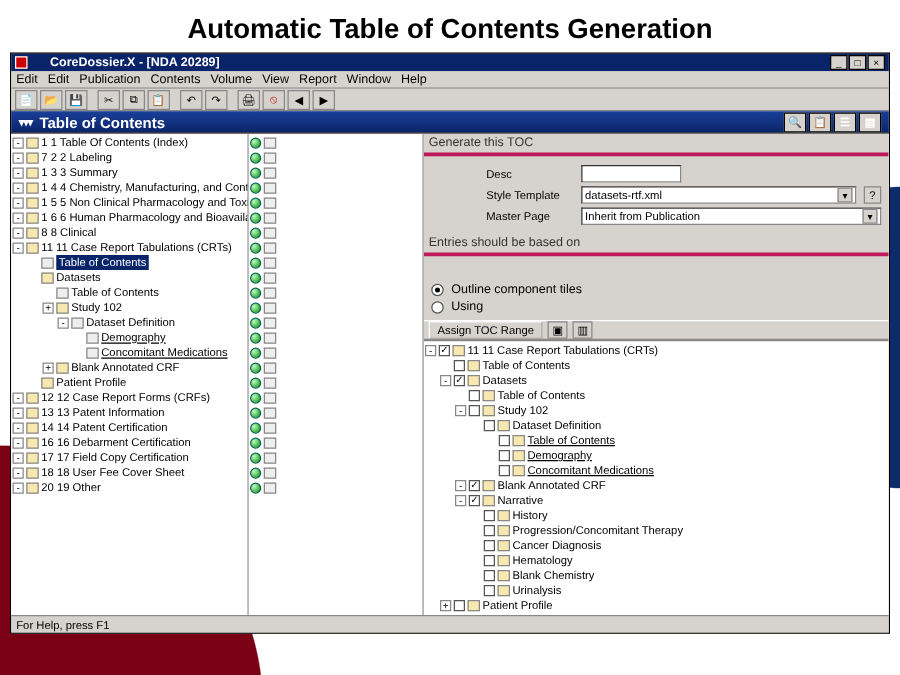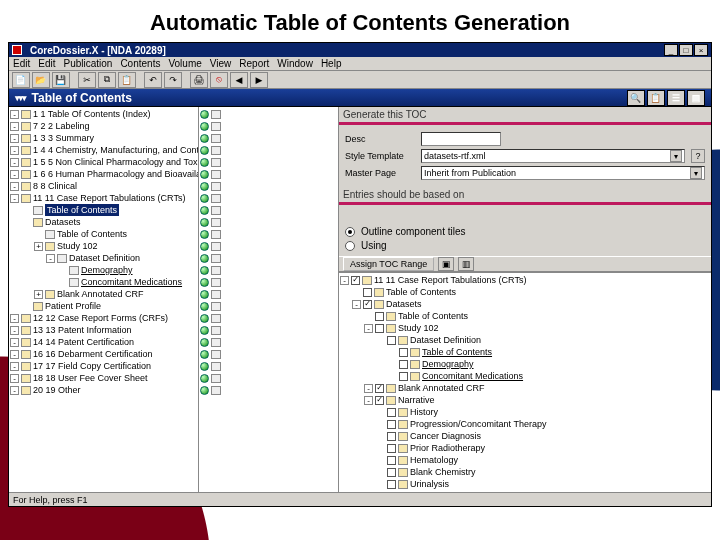--- a/index.html
+++ b/index.html
@@ -4,21 +4,21 @@
 <style>
   * { box-sizing: border-box; margin: 0; padding: 0; font-family: "MS Sans Serif", Tahoma, sans-serif; }
   body { width: 720px; height: 540px; background: #fff; overflow: hidden; position: relative; }
   .slide-bg { position: absolute; inset: 0; background:
     radial-gradient(circle at 0 105%, #7a0016 0 210px, transparent 211px),
     radial-gradient(circle at 100% 50%, #0b2b6b 0 120px, transparent 121px),
     #fff; z-index: 0; }
   .slide-title { position: relative; z-index: 2; font: bold 22px Arial; color: #000; text-align: center; padding: 10px 0 6px; }
   .app { position: relative; z-index: 2; margin: 0 8px 8px; width: 704px; height: 465px; background: #d6d3ce; border: 1px solid #000; display: flex; flex-direction: column; font-size: 10px; color: #000; }
   .titlebar { background: linear-gradient(#0a246a,#0a246a); color: #fff; height: 14px; display: flex; align-items: center; padding: 0 3px; justify-content: space-between; }
-  .titlebar-left { display: flex; align-items: center; gap: 8px; }
+  .titlebar-left { display: flex; align-items: center; gap: 18px; }
   .tb-icon { width: 10px; height: 10px; background: #c00; border: 1px solid #fff; }
   .tb-text { font-size: 10px; font-weight: bold; }
   .tb-btns { display: flex; gap: 1px; }
   .tb-btn { width: 14px; height: 12px; background: #d6d3ce; border: 1px solid #000; font-size: 8px; display: flex; align-items: center; justify-content: center; color:#000; }
   .menubar { height: 14px; background: #d6d3ce; display: flex; align-items: center; gap: 8px; padding: 0 4px; font-size: 10px; border-bottom: 1px solid #888; }
   .toolbar { height: 18px; background: #d6d3ce; display: flex; align-items: center; gap: 2px; padding: 0 3px; border-bottom: 1px solid #888; }
   .tbtn { width: 18px; height: 16px; background: #d6d3ce; border: 1px solid #888; display: flex; align-items: center; justify-content: center; font-size: 9px; }
   .sep { width: 4px; }
   .subtitle-bar { height: 18px; background: linear-gradient(#1a3f99,#0a246a); color: #fff; display: flex; align-items: center; padding: 0 6px; font-weight: bold; font-size: 12px; gap: 6px; border-bottom: 1px solid #000; }
   .subtitle-arrows { font-size: 9px; letter-spacing: -1px; }
@@ -38,21 +38,21 @@
   .indent1 { padding-left: 12px; }
   .indent2 { padding-left: 24px; }
   .indent3 { padding-left: 36px; }
   .indent4 { padding-left: 48px; text-decoration: underline; }
   .mid-list { padding: 1px; font-size: 9px; }
   .mid-row { display:flex; align-items:center; height:12px; gap:2px; }
   .green-ball { width:9px; height:9px; border-radius:50%; background: radial-gradient(circle at 30% 30%, #bfffbf, #0a8a0a); border:1px solid #065; flex:none; }
   .right-section { padding: 4px 6px; font-size: 10px; }
   .section-head { border-bottom: 3px solid #be185d; padding: 2px 4px; background: #d6d3ce; font-size: 10px; color:#333; }
   .form-row { display: flex; align-items: center; gap: 6px; margin: 3px 0; }
-  .form-row label { width: 70px; font-size: 9px; }
+  .form-row label { width: 70px; font-size: 9px; margin-left: 44px; }
   .txt { height: 14px; background: #fff; border: 1px inset #888; padding: 0 2px; font-size: 9px; }
   .combo { flex:1; height: 14px; background:#fff; border:1px inset #888; display:flex; align-items:center; padding:0 2px; font-size:9px; justify-content:space-between; }
   .combo .cd { width:12px; height:12px; background:#d6d3ce; border:1px solid #888; display:flex; align-items:center; justify-content:center; font-size:8px; }
   .radio { width:10px; height:10px; border:1px solid #555; border-radius:50%; background:#fff; display:inline-flex; align-items:center; justify-content:center; flex:none; }
   .radio.checked::after { content:""; width:4px; height:4px; background:#000; border-radius:50%; }
   .sub-bar { height:16px; background:#d6d3ce; border-top:1px solid #fff; border-bottom:1px solid #888; display:flex; align-items:center; padding:0 4px; gap:4px; }
   .sub-bar .btn-raised { height:14px; padding: 0 6px; background:#d6d3ce; border:1px outset #fff; font-size:9px; display:flex; align-items:center; }
   .right-tree-wrap { flex:1; background:#fff; overflow:hidden; border-top:1px solid #888; }
   .statusbar { height: 14px; background: #d6d3ce; border-top: 1px solid #888; display:flex; align-items:center; padding:0 4px; font-size:9px; }
   .chk { width:9px; height:9px; border:1px solid #555; background:#fff; display:inline-flex; align-items:center; justify-content:center; font-size:8px; flex:none; }
@@ -465,26 +465,20 @@
             <div class="tree-row indent3">
               <span class="exp" style="visibility: hidden;"></span>
               <span class="chk"></span>
               <span class="icn folder"></span>
               <span>Cancer Diagnosis</span>
             </div>
             <div class="tree-row indent3">
               <span class="exp" style="visibility: hidden;"></span>
               <span class="chk"></span>
               <span class="icn folder"></span>
-              <span>Prior Radiotherapy</span>
-            </div>
-            <div class="tree-row indent3">
-              <span class="exp" style="visibility: hidden;"></span>
-              <span class="chk"></span>
-              <span class="icn folder"></span>
               <span>Hematology</span>
             </div>
             <div class="tree-row indent3">
               <span class="exp" style="visibility: hidden;"></span>
               <span class="chk"></span>
               <span class="icn folder"></span>
               <span>Blank Chemistry</span>
             </div>
             <div class="tree-row indent3">
               <span class="exp" style="visibility: hidden;"></span>

